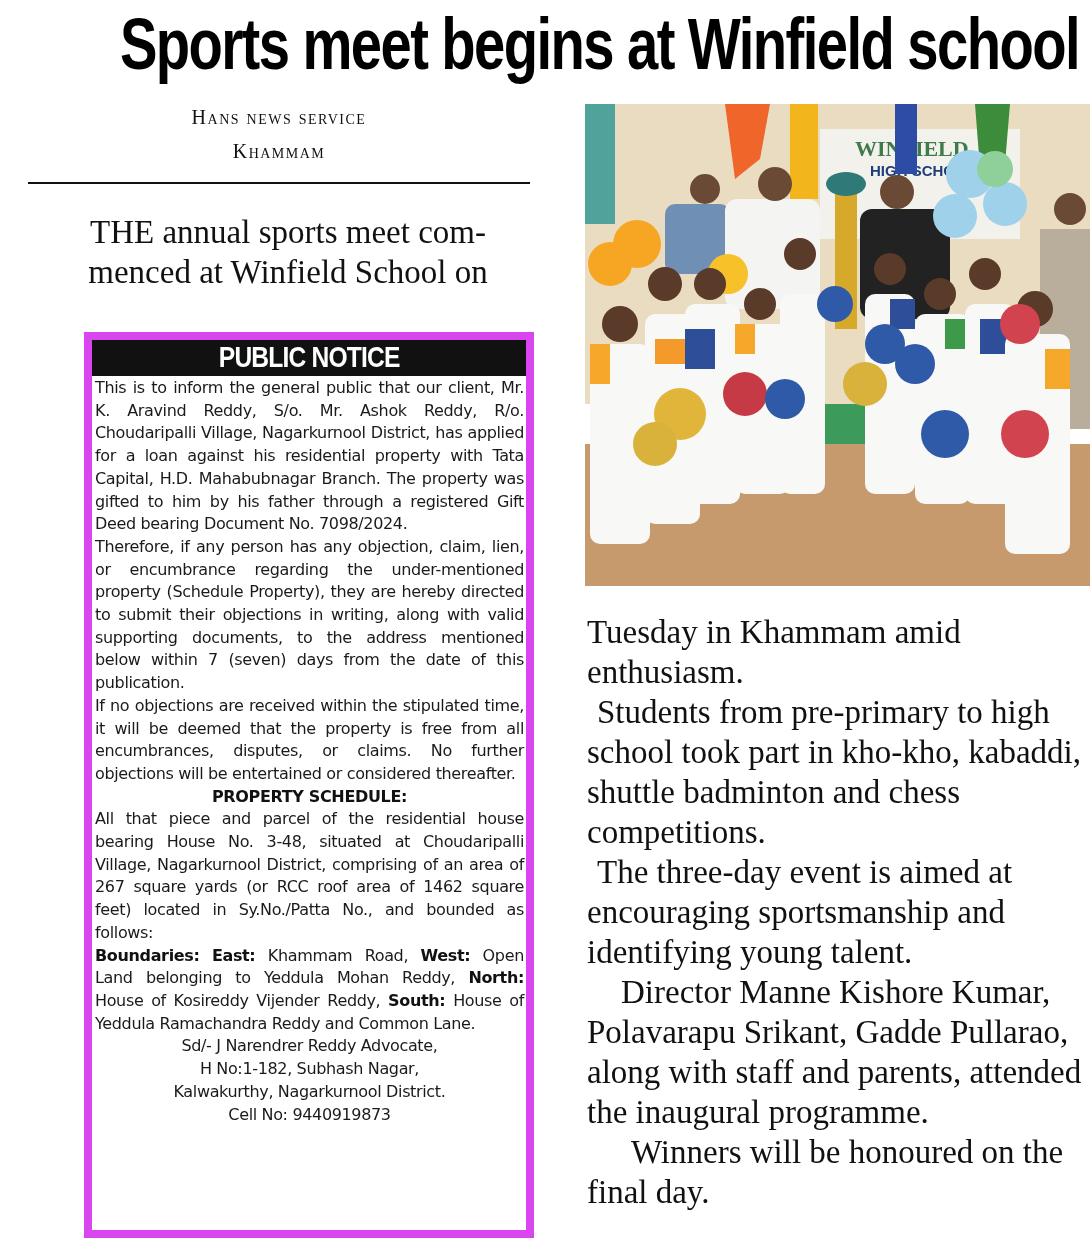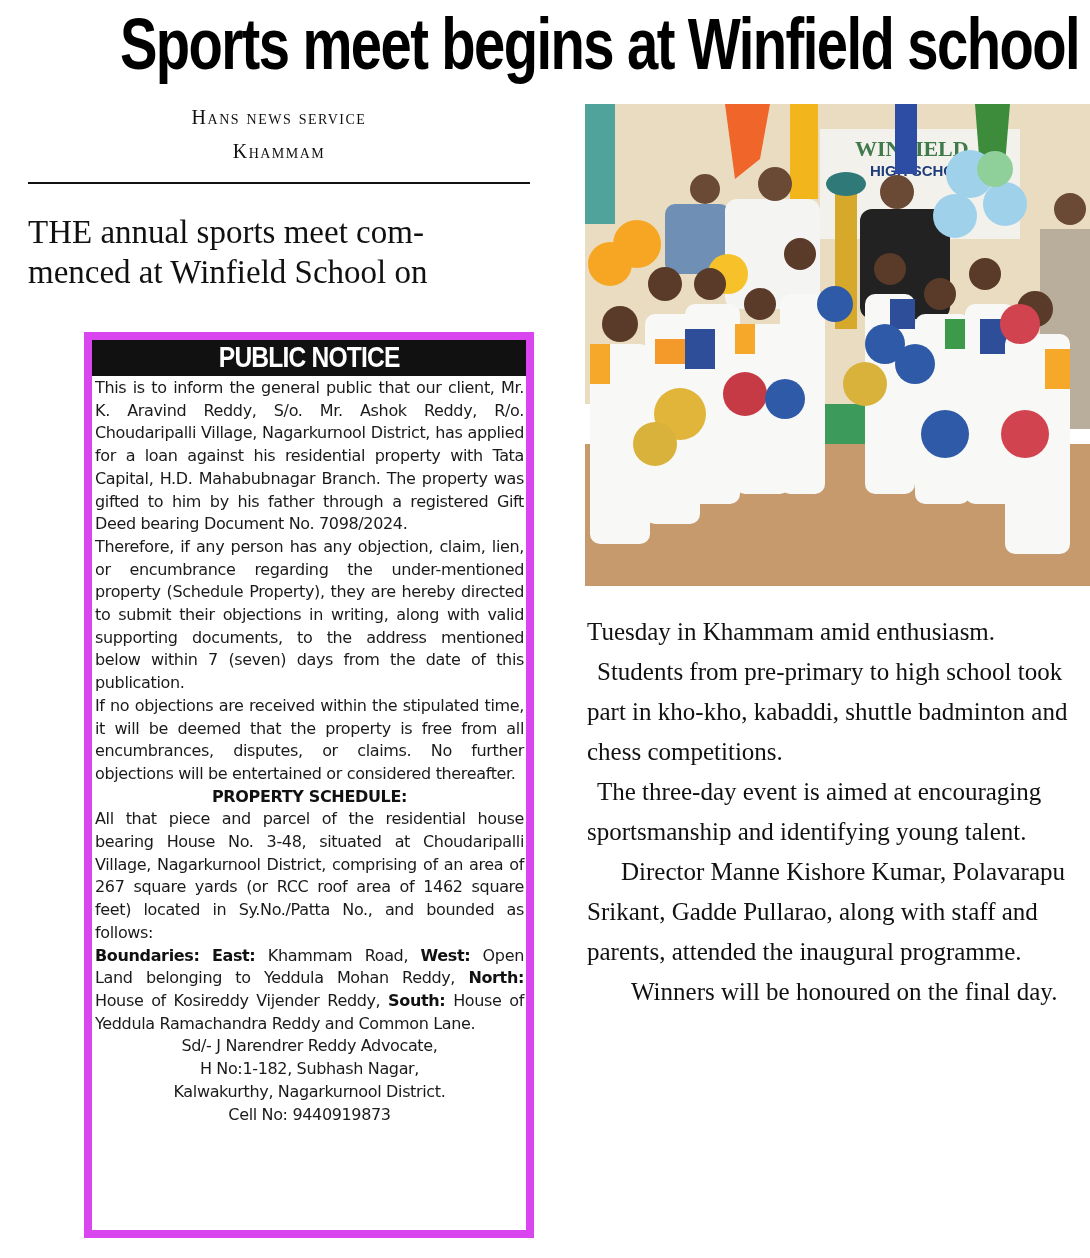--- a/index.html
+++ b/index.html
@@ -20,21 +20,21 @@
       text-align: center; font-family: "Liberation Serif", serif;
       font-size: 20px; line-height: 34px; color: #111;
       font-variant: small-caps; letter-spacing: 1.5px;
     }
     .byline-rule {
       position: absolute; left: 28px; top: 182px; width: 502px; height: 2px; background: #111;
     }
 
     .lead {
       position: absolute; left: 28px; top: 212px; width: 520px;
-      font-family: "Liberation Serif", serif; font-size: 33px; line-height: 40px; color: #111;
+      font-family: "Liberation Serif", serif; font-size: 33px; line-height: 40px; color: #111; text-align: center;
     }
 
     .notice {
       position: absolute; left: 84px; top: 332px; width: 450px; height: 906px;
       border: 8px solid #d946ef; background: #fff;
     }
     .notice-title {
       background: #111; color: #fff; text-align: center;
       font-family: "Liberation Sans", sans-serif; font-weight: 700;
       font-size: 30px; line-height: 34px; height: 36px; letter-spacing: -1px;
@@ -50,21 +50,21 @@
     .notice-body b { font-weight: 700; color: #111; }
     .sig { text-align: center; font-weight: 400; }
 
     .photo {
       position: absolute; left: 585px; top: 104px; width: 505px; height: 482px;
       overflow: hidden;
     }
 
     .body-col {
       position: absolute; left: 587px; top: 612px; width: 500px;
-      font-family: "Liberation Serif", serif; font-size: 25px; line-height: 40px; color: #111;
+      font-family: "Liberation Serif", serif; font-size: 33px; line-height: 40px; color: #111;
     }
     .body-col p { margin: 0; }
     .ind1 { text-indent: 10px; }
     .ind2 { text-indent: 34px; }
     .ind3 { text-indent: 44px; }
   </style>
 </head>
 <body>
 
 <h1 class="headline">Sports meet begins at Winfield school</h1>

